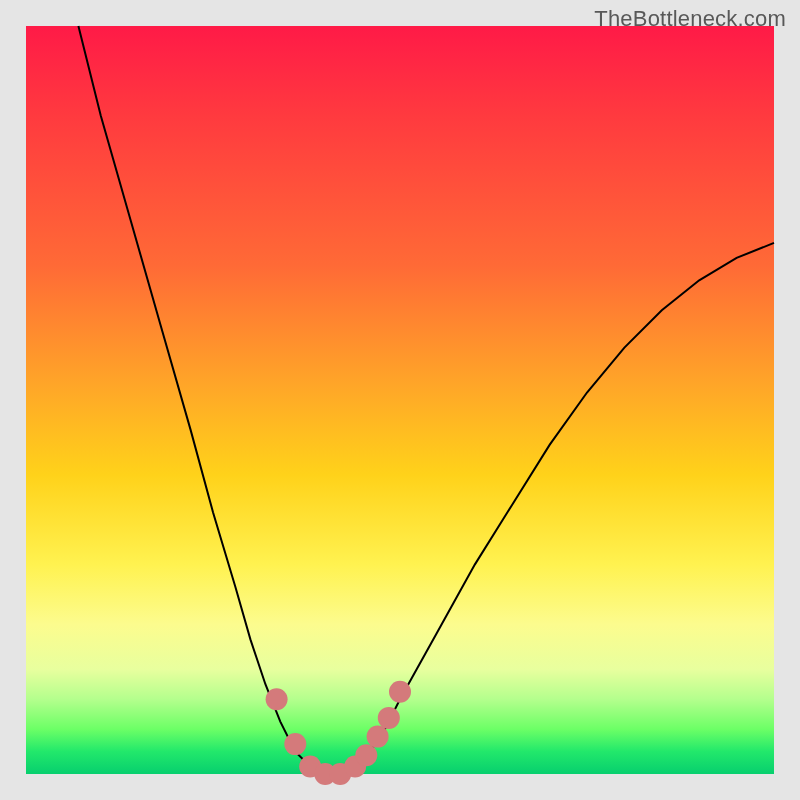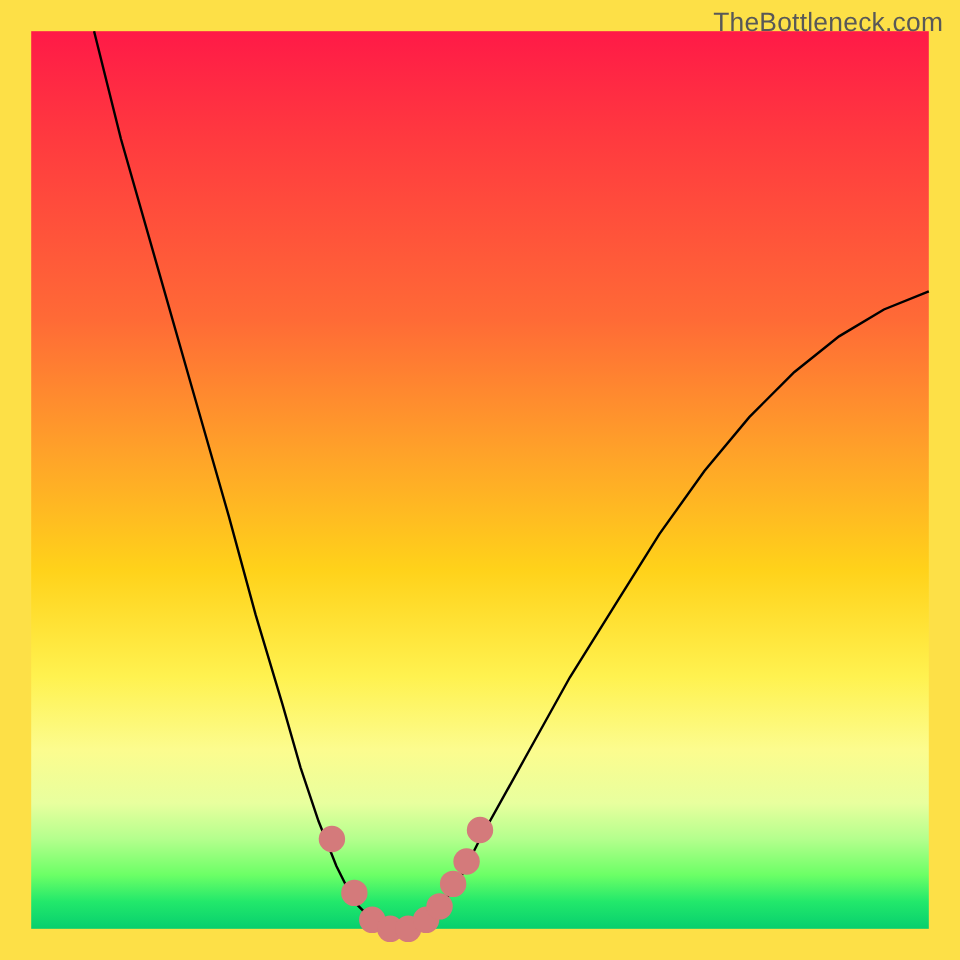--- a/index.html
+++ b/index.html
@@ -7,21 +7,21 @@
     padding: 0;
     width: 800px;
     height: 800px;
     overflow: hidden;
     background: #000;
     font-family: Arial, Helvetica, sans-serif;
   }
   .frame {
     position: absolute;
     inset: 0;
-    background: #fde047;
+    background: #e5e5e5;
   }
   .plot {
     position: absolute;
     left: 26px;
     top: 26px;
     width: 748px;
     height: 748px;
     
     background: linear-gradient(
       to bottom,

